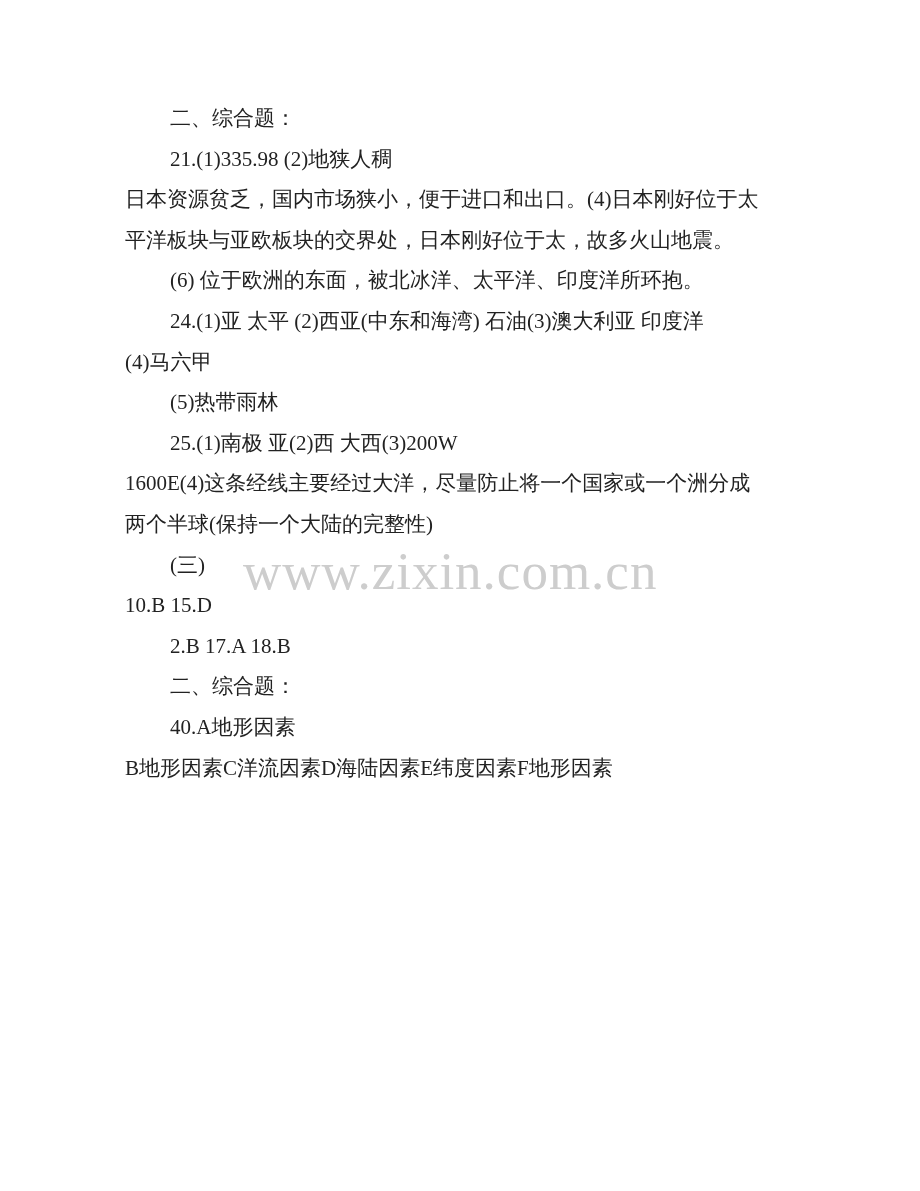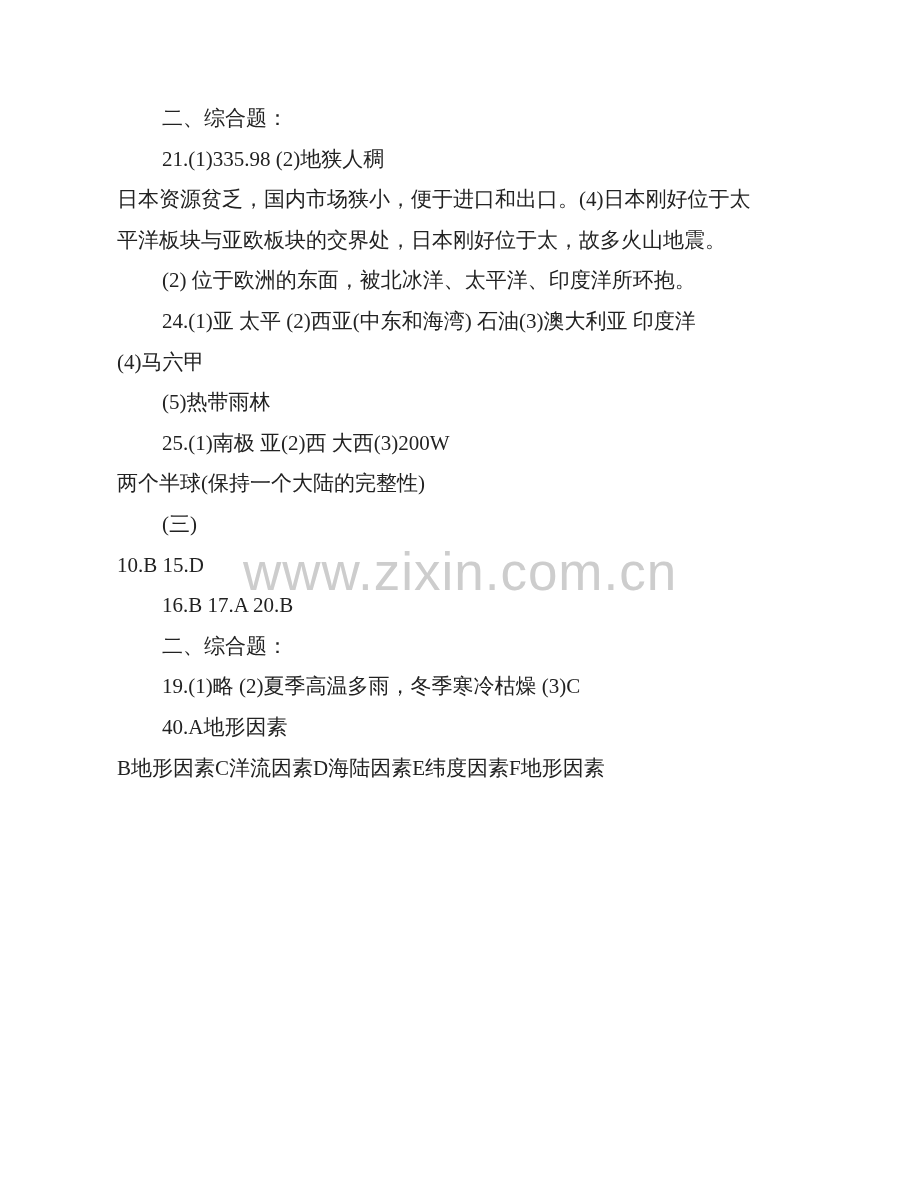--- a/index.html
+++ b/index.html
@@ -10,68 +10,68 @@
   .page {
     position: relative;
     width: 920px;
     height: 1191px;
     background: #ffffff;
     overflow: hidden;
     font-family: "Liberation Serif", "DejaVu Serif", serif;
   }
   .doc {
     position: absolute;
-    left: 117px;
+    left: 125px;
     top: 98px;
     width: 680px;
     font-size: 21px;
     line-height: 40.6px;
     color: #222222;
     z-index: 1;
   }
   .line {
     white-space: pre;
     height: 40.6px;
   }
   .line.indent {
     padding-left: 45px;
   }
   .watermark {
     position: absolute;
     left: 243px;
     top: 545px;
-    font-family: Liberation Sans, sans-serif;
+    font-family: Liberation Serif, serif;
     font-size: 53px;
     line-height: 1;
     letter-spacing: 1px;
     color: #cdcdcd;
     z-index: 0;
     user-select: none;
   }
 </style>
 </head>
 <body>
 
 <div class="page" style="background: rgb(255, 255, 255);">
 
   <div class="watermark" style="color: rgb(205, 205, 205);">www.zixin.com.cn</div>
 
   <div class="doc" style="color: rgb(34, 34, 34);">
     <div class="line indent">二、综合题：</div>
     <div class="line indent">21.(1)335.98 (2)地狭人稠</div>
     <div class="line">日本资源贫乏，国内市场狭小，便于进口和出口。(4)日本刚好位于太</div>
     <div class="line">平洋板块与亚欧板块的交界处，日本刚好位于太，故多火山地震。</div>
-    <div class="line indent">(2) 位于欧洲的东面，被北冰洋、太平洋、印度洋所环抱。</div>
+    <div class="line indent">(6) 位于欧洲的东面，被北冰洋、太平洋、印度洋所环抱。</div>
     <div class="line indent">24.(1)亚 太平 (2)西亚(中东和海湾) 石油(3)澳大利亚 印度洋</div>
     <div class="line">(4)马六甲</div>
     <div class="line indent">(5)热带雨林</div>
     <div class="line indent">25.(1)南极 亚(2)西 大西(3)200W</div>
+    <div class="line">1600E(4)这条经线主要经过大洋，尽量防止将一个国家或一个洲分成</div>
     <div class="line">两个半球(保持一个大陆的完整性)</div>
     <div class="line indent">(三)</div>
     <div class="line">10.B 15.D</div>
-    <div class="line indent">16.B 17.A 20.B</div>
+    <div class="line indent">2.B 17.A 18.B</div>
     <div class="line indent">二、综合题：</div>
-    <div class="line indent">19.(1)略 (2)夏季高温多雨，冬季寒冷枯燥 (3)C</div>
     <div class="line indent">40.A地形因素</div>
     <div class="line">B地形因素C洋流因素D海陆因素E纬度因素F地形因素</div>
   </div>
 
 </div>
 
 </body></html>

